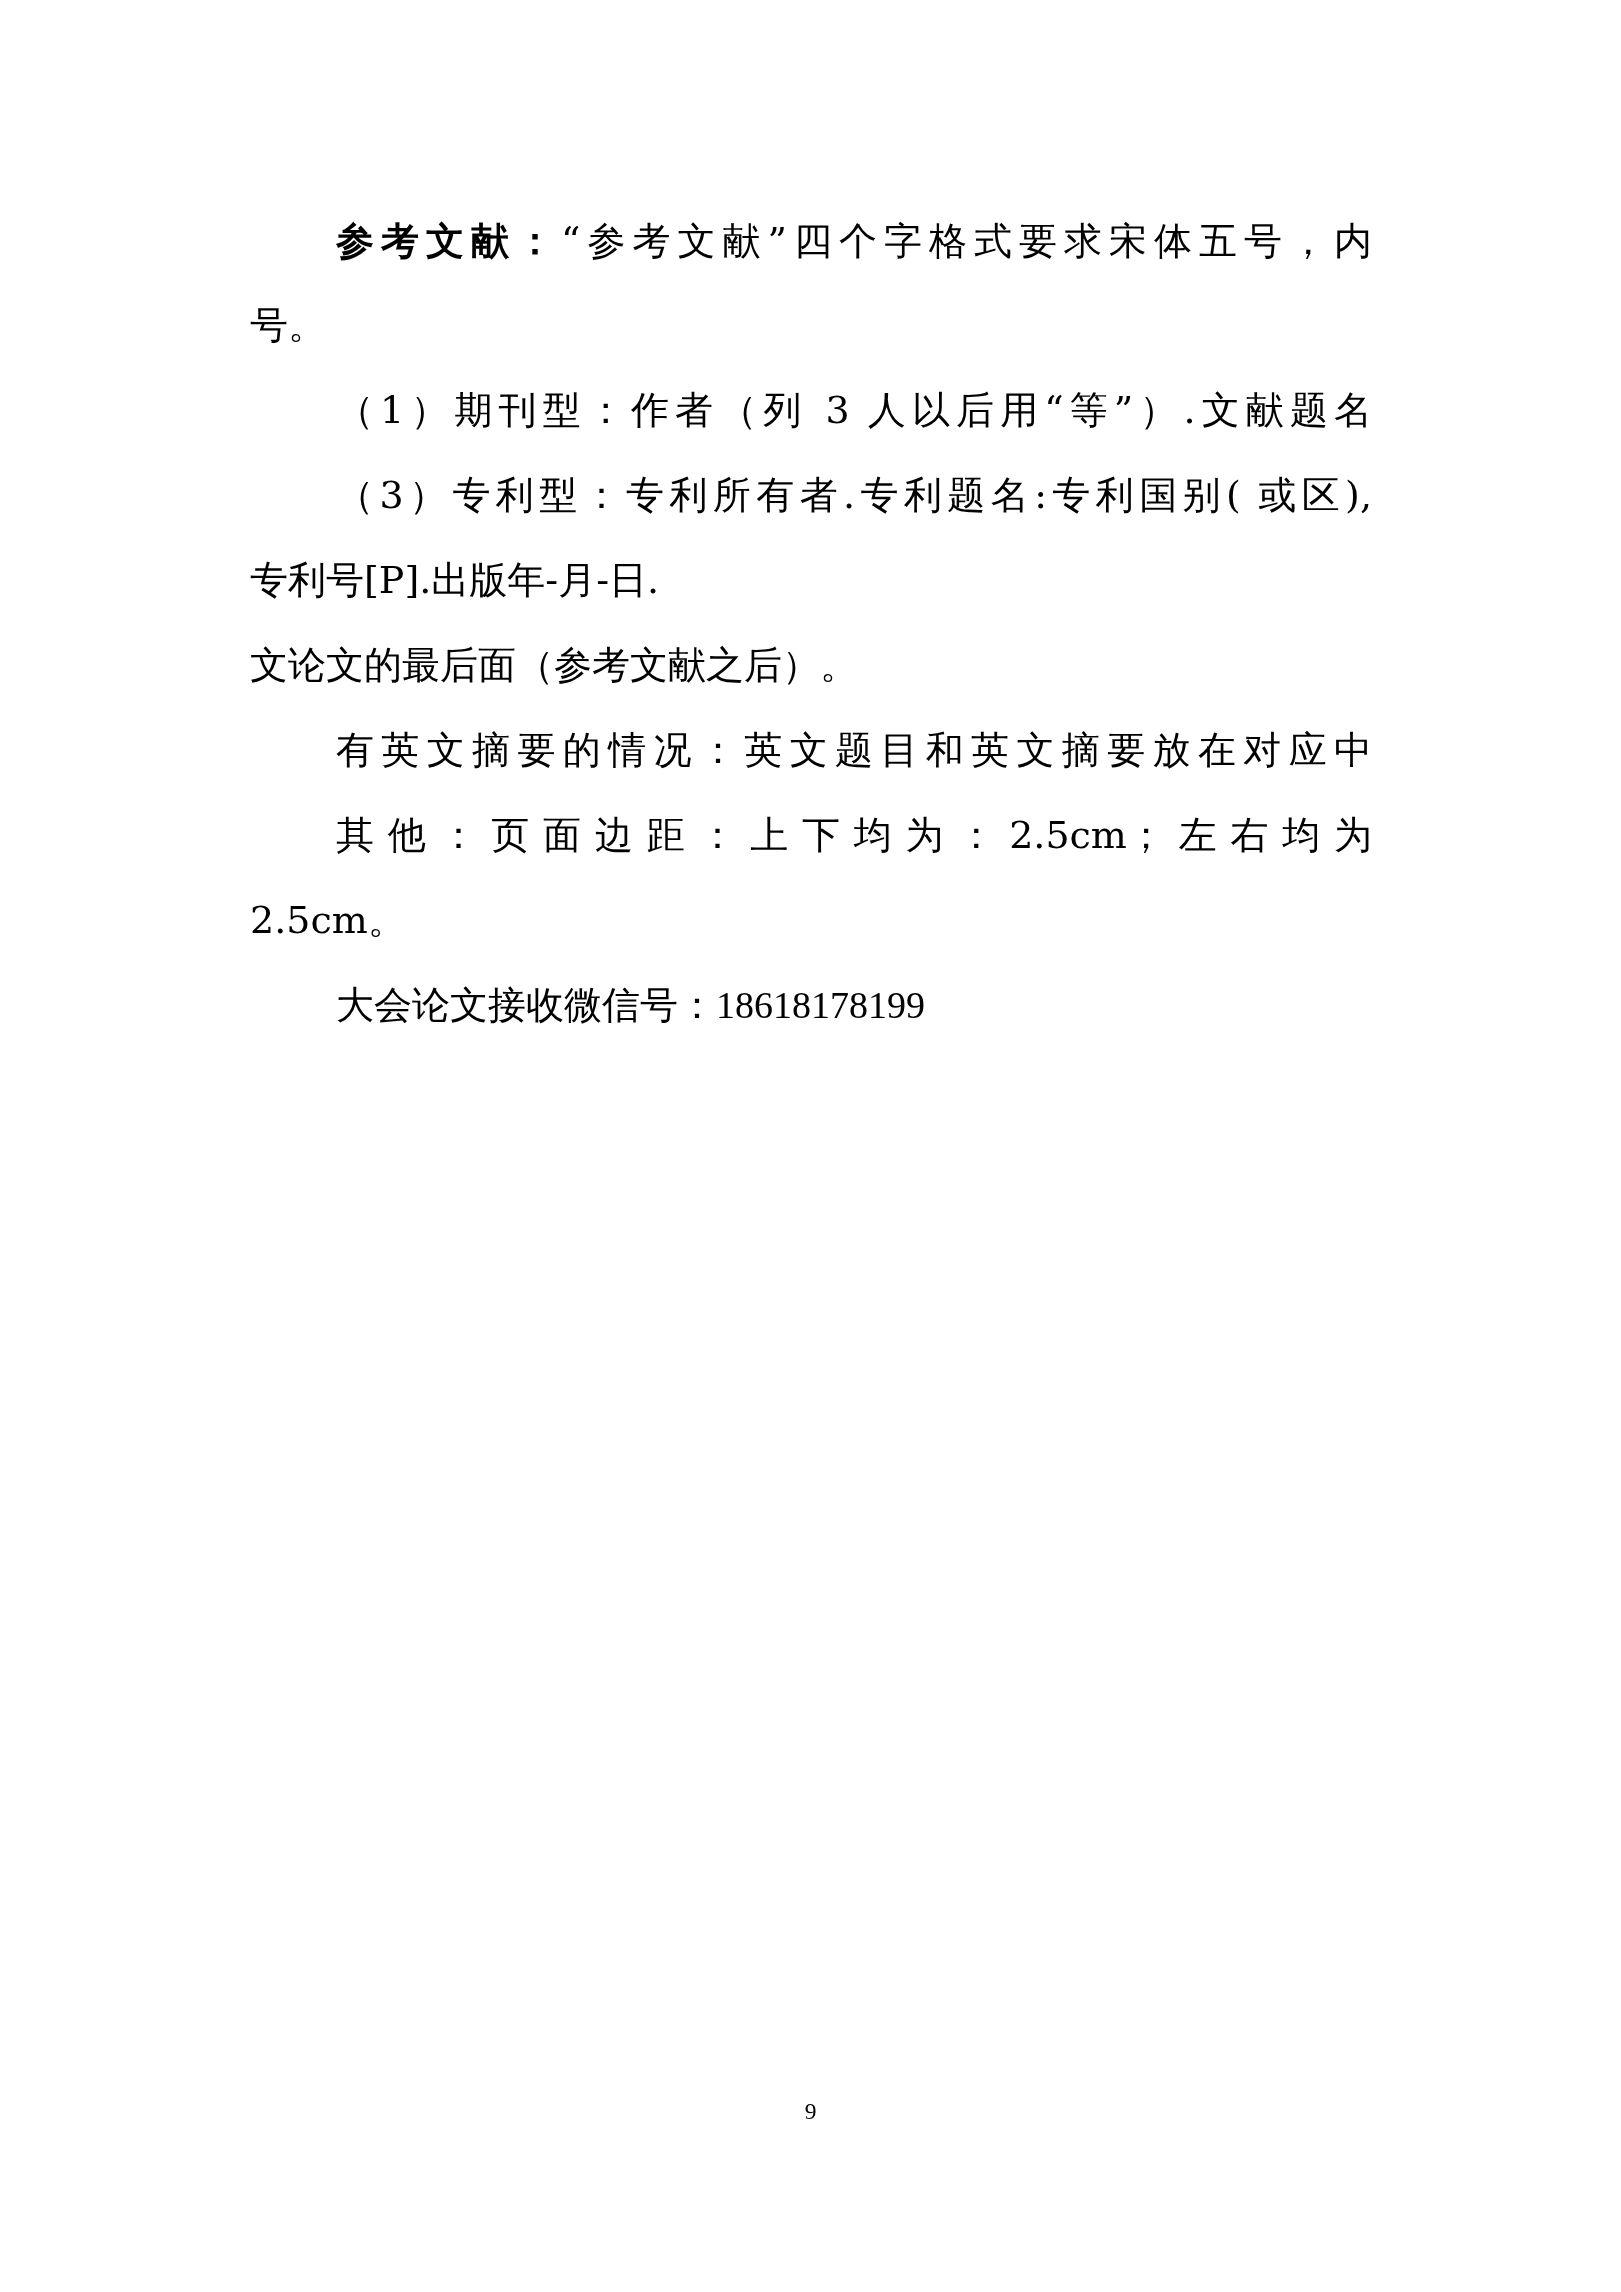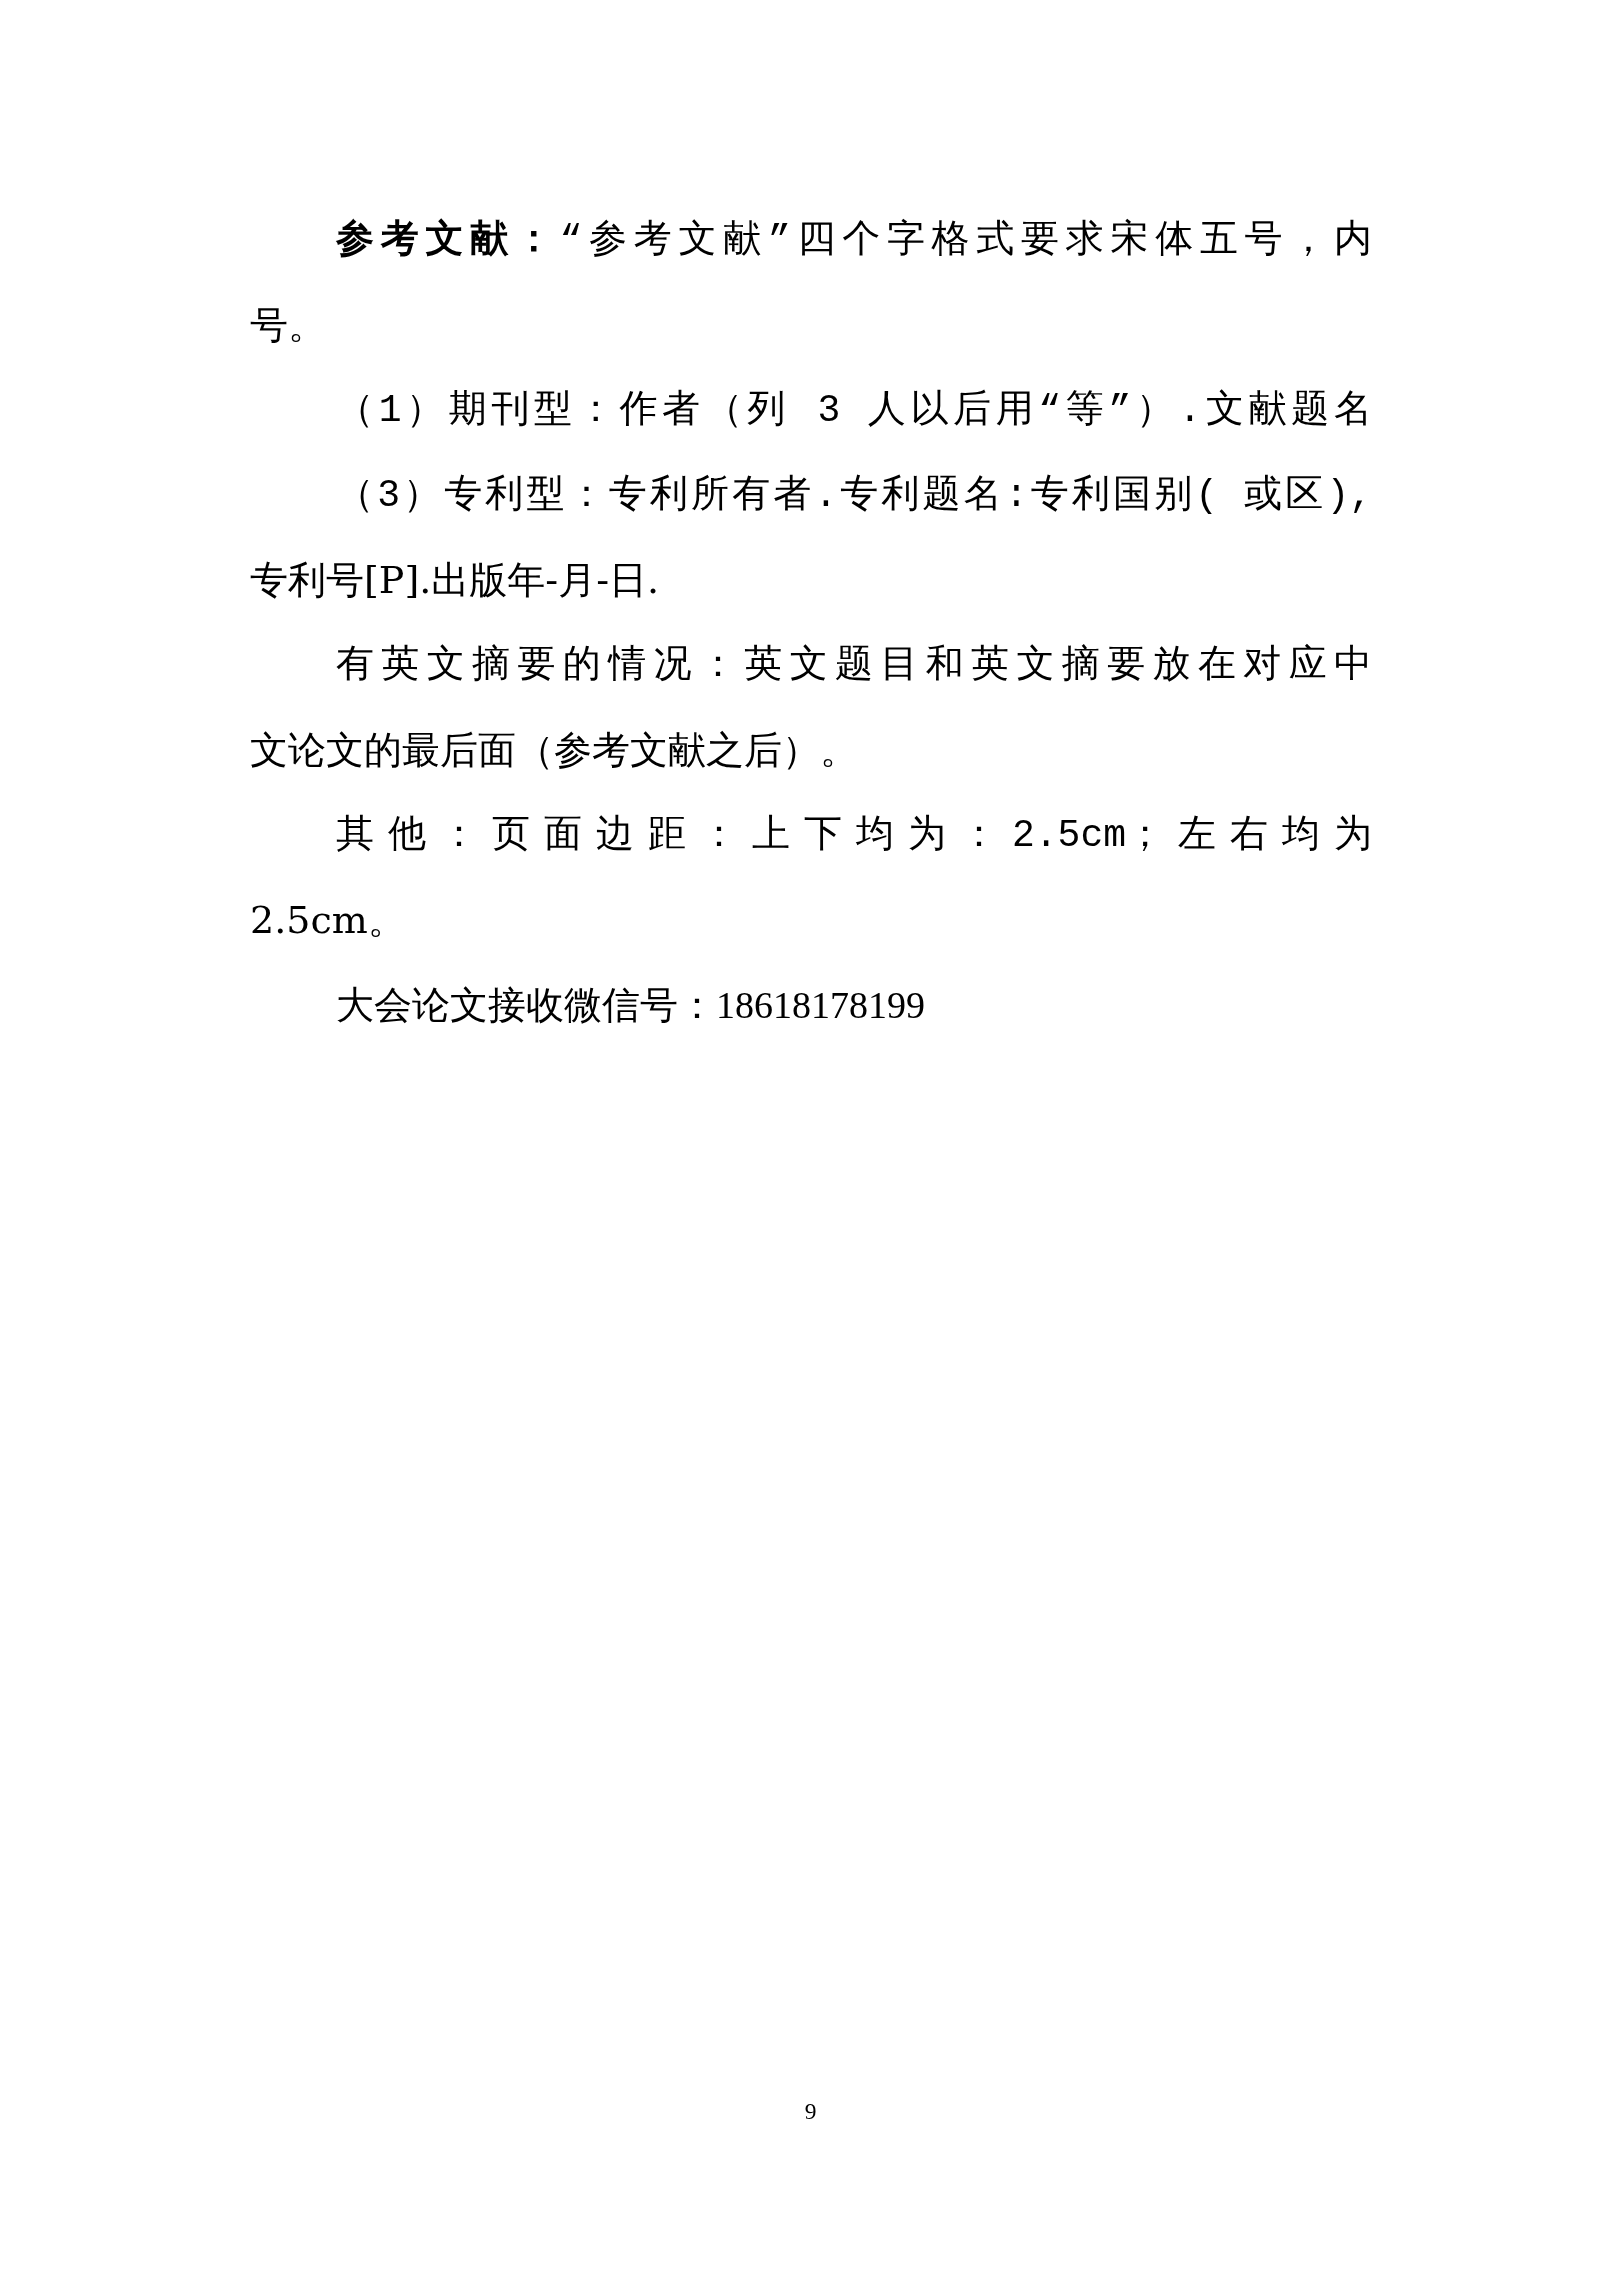--- a/index.html
+++ b/index.html
@@ -31,21 +31,20 @@
     .line {
       height: 85px;
       line-height: 53px;
       font-size: 38px;
       white-space: nowrap;
       overflow: visible;
     }
     .line.justify {
       text-align: justify;
       text-align-last: justify;
-      font-family: Liberation Mono, monospace;
     }
     .line.indent { padding-left: 86px; }
     .latin { font-family: "Liberation Serif", serif; }
     .bold { font-weight: bold; }
     .page-number {
       position: absolute;
       top: 2098px;
       left: 0;
       width: 1621px;
       text-align: center;
@@ -62,22 +61,22 @@
     <div class="line indent justify"><span class="bold">参考文献：</span><span>“参考文献”四个字格式要求宋体五号，内</span></div>
     <div class="line">号。</div>
 
 
     <div class="line indent justify">（1）期刊型：作者（列 3 人以后用“等”）.文献题名</div>
 
 
     <div class="line indent justify">（3）专利型：专利所有者.专利题名:专利国别( 或区),</div>
     <div class="line">专利号[P].出版年-月-日.</div>
 
+    <div class="line">文论文的最后面（参考文献之后）。</div>
     <div class="line indent justify">有英文摘要的情况：英文题目和英文摘要放在对应中</div>
-    <div class="line">文论文的最后面（参考文献之后）。</div>
 
     <div class="line indent justify">其他：页面边距：上下均为：2.5cm；左右均为</div>
     <div class="line">2.5cm。</div>
 
     <div class="line indent"><span>大会论文接收微信号：</span><span class="latin">18618178199</span></div>
 
   </div>
 
   <div class="page-number">9</div>
 </div>

